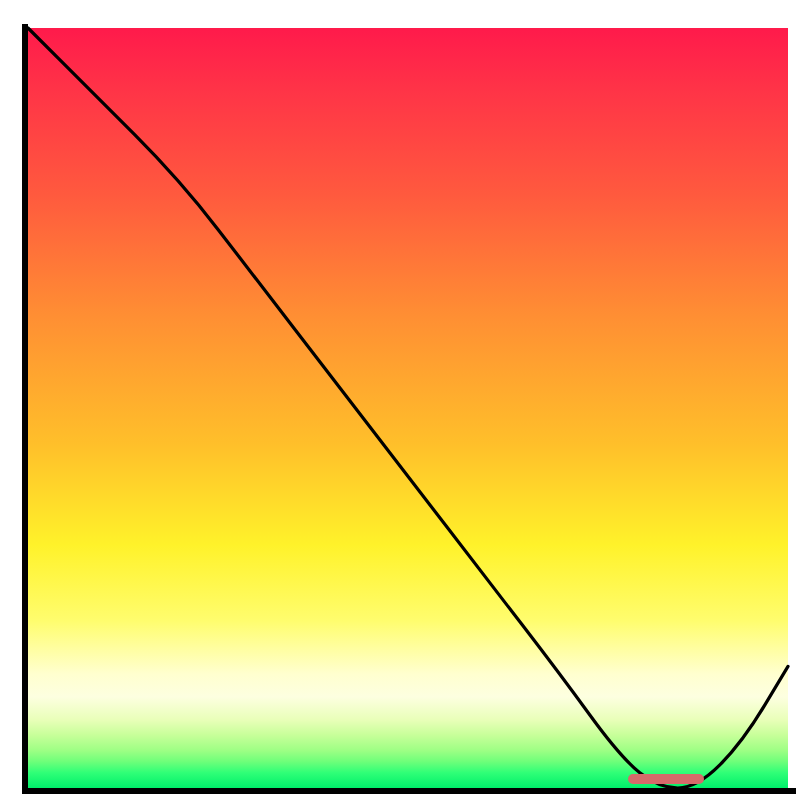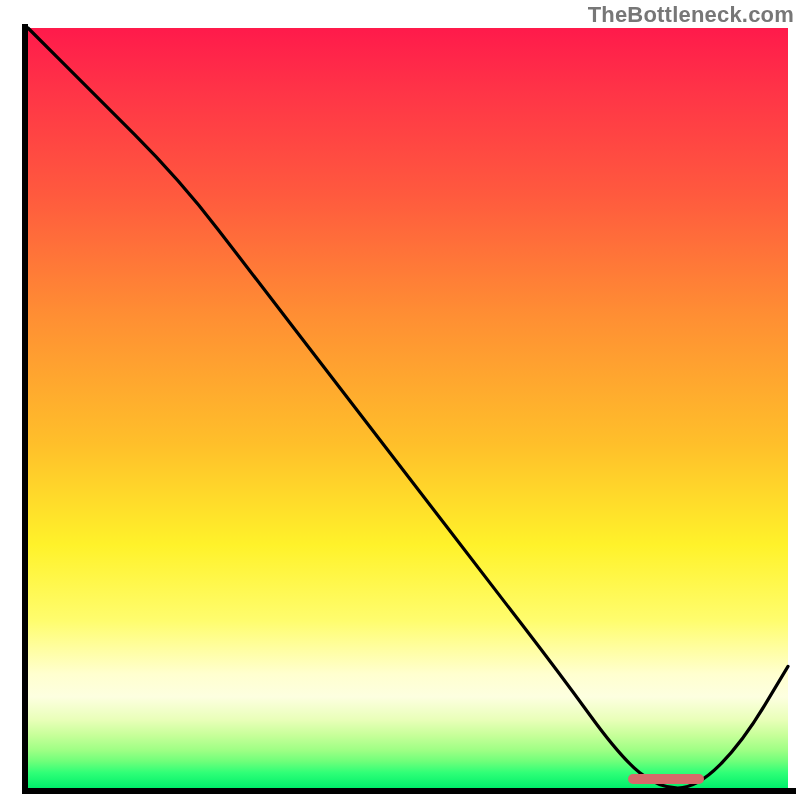--- a/index.html
+++ b/index.html
@@ -81,21 +81,20 @@
     height: 10px;
     border-radius: 5px;
     background: #d66a6a;
   }
 </style>
 </head>
 <body>
 
 <div class="stage">
 
-  <div class="watermark">TheBottleneck.com</div>
 
   <div class="plot-area"></div>
 
   <div class="frame-left"></div>
   <div class="frame-bottom"></div>
 
   <svg class="curve" viewBox="0 0 760 760" preserveAspectRatio="none">
     <path id="curve-path" fill="none" stroke="#000000" stroke-width="3.2" stroke-linejoin="round" stroke-linecap="round" d="M 0.0 0.0 Q 0.0 0.0 30.4 30.4 Q 60.8 60.8 106.4 106.4 Q 152.0 152.0 190.0 201.4 Q 228.0 250.8 266.0 300.2 Q 304.0 349.6 342.0 399.0 Q 380.0 448.4 418.0 497.8 Q 456.0 547.2 494.0 596.6 Q 532.0 646.0 562.4 687.8 Q 592.8 729.6 611.8 744.8 Q 630.8 760.0 649.8 760.0 Q 668.8 760.0 691.6 737.2 Q 714.4 714.4 737.2 676.4 T 760.0 638.4"></path>
   </svg>
 

